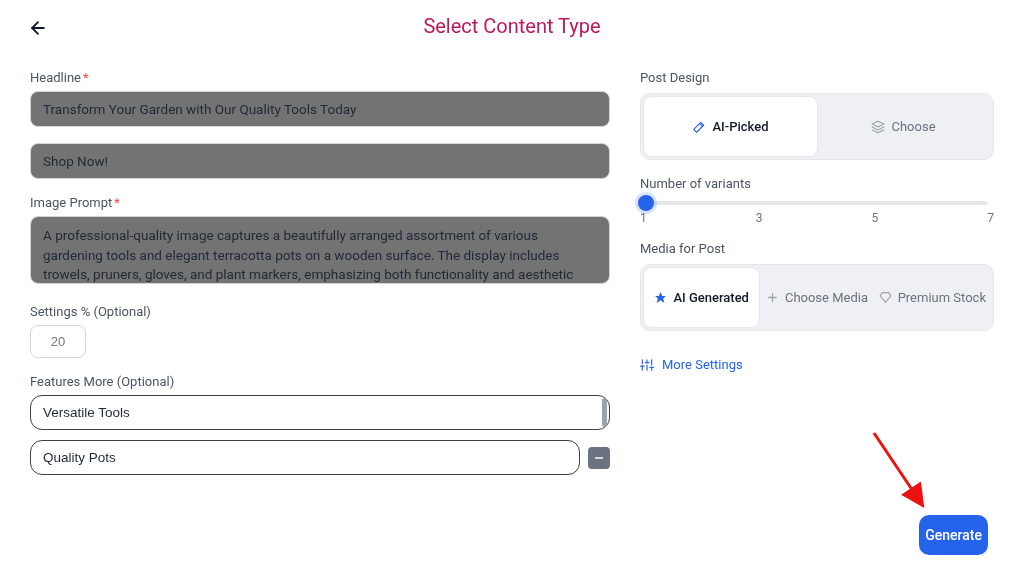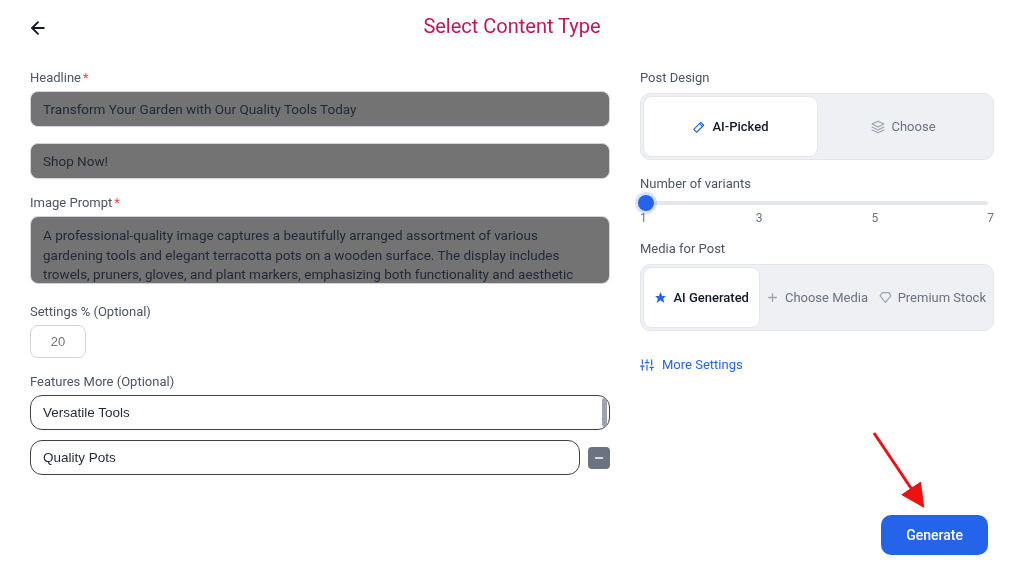--- a/index.html
+++ b/index.html
@@ -201,21 +201,21 @@
   }
   .more-settings svg { color:#2563eb; }
 
   .generate-btn {
     position: absolute;
     right: 36px;
     bottom: 22px;
     background: #2563eb;
     color: #fff;
     font-size: 14px;
-    padding: 12px 25px;
+    padding: 12px 6px;
     border-radius: 10px;
     cursor: pointer;
     font-weight: 500;
   }
 
   
   .annot-arrow {
     position: absolute;
     right: 78px;
     bottom: 52px;

